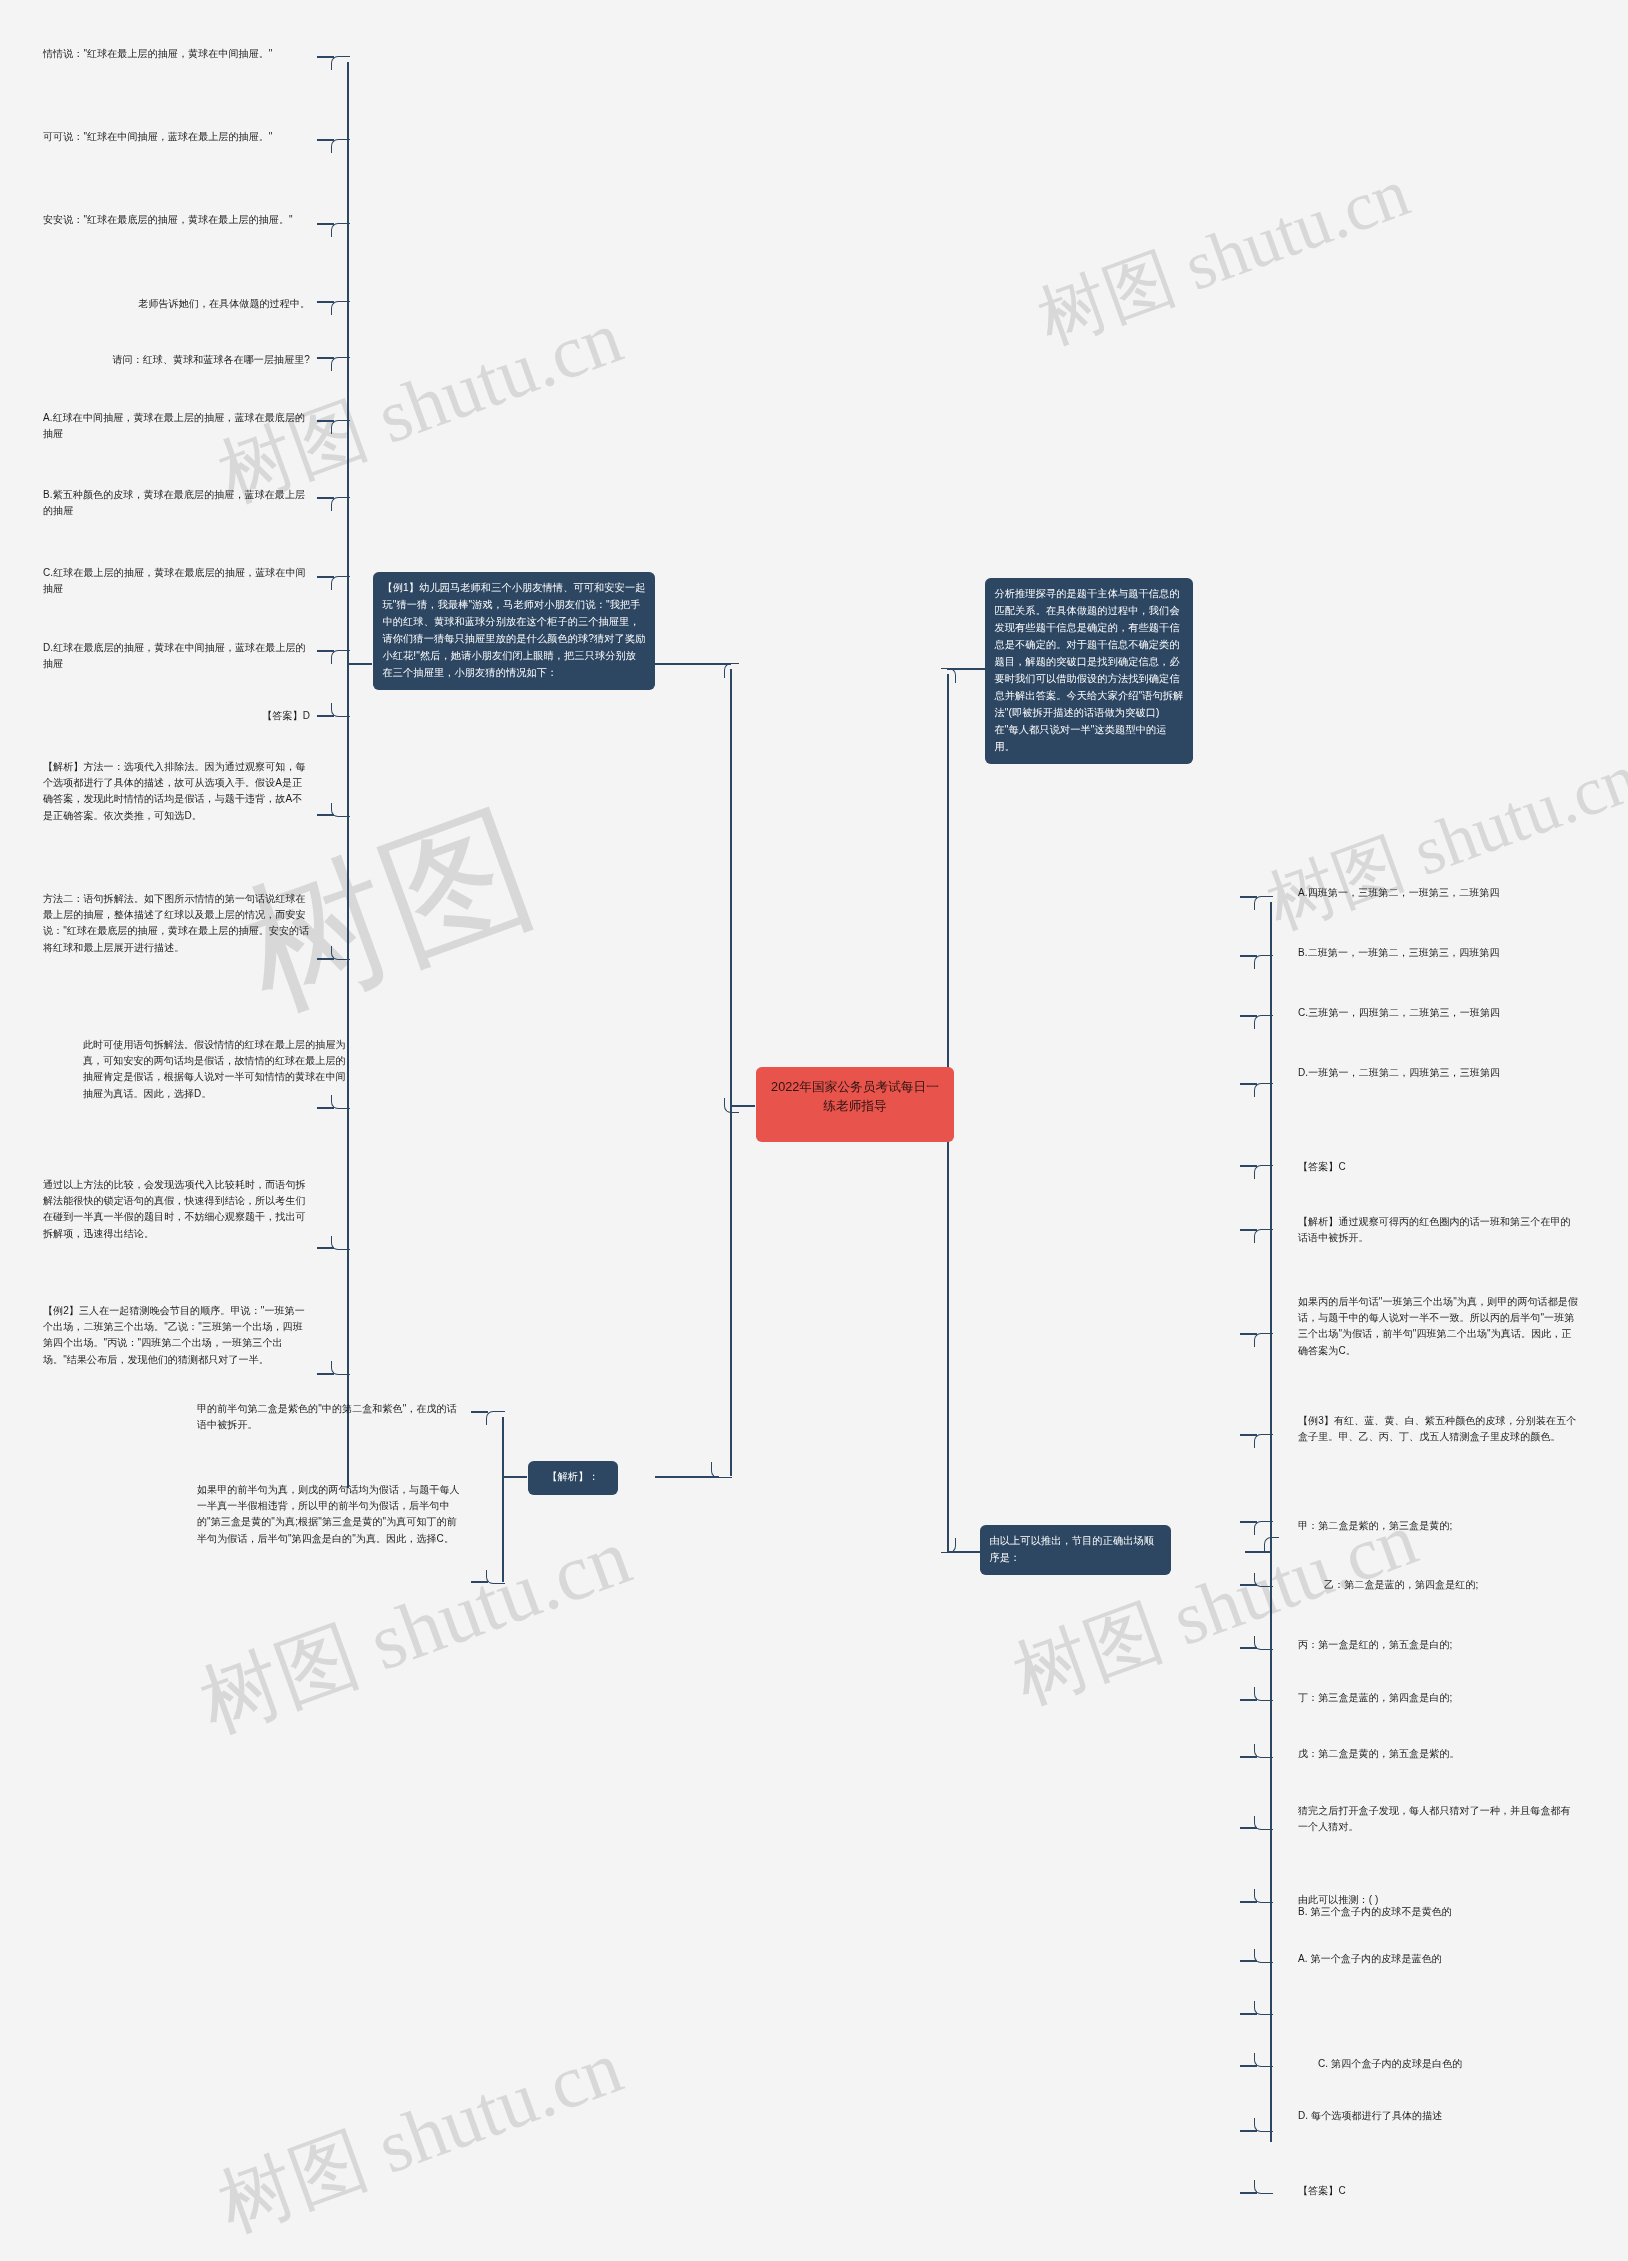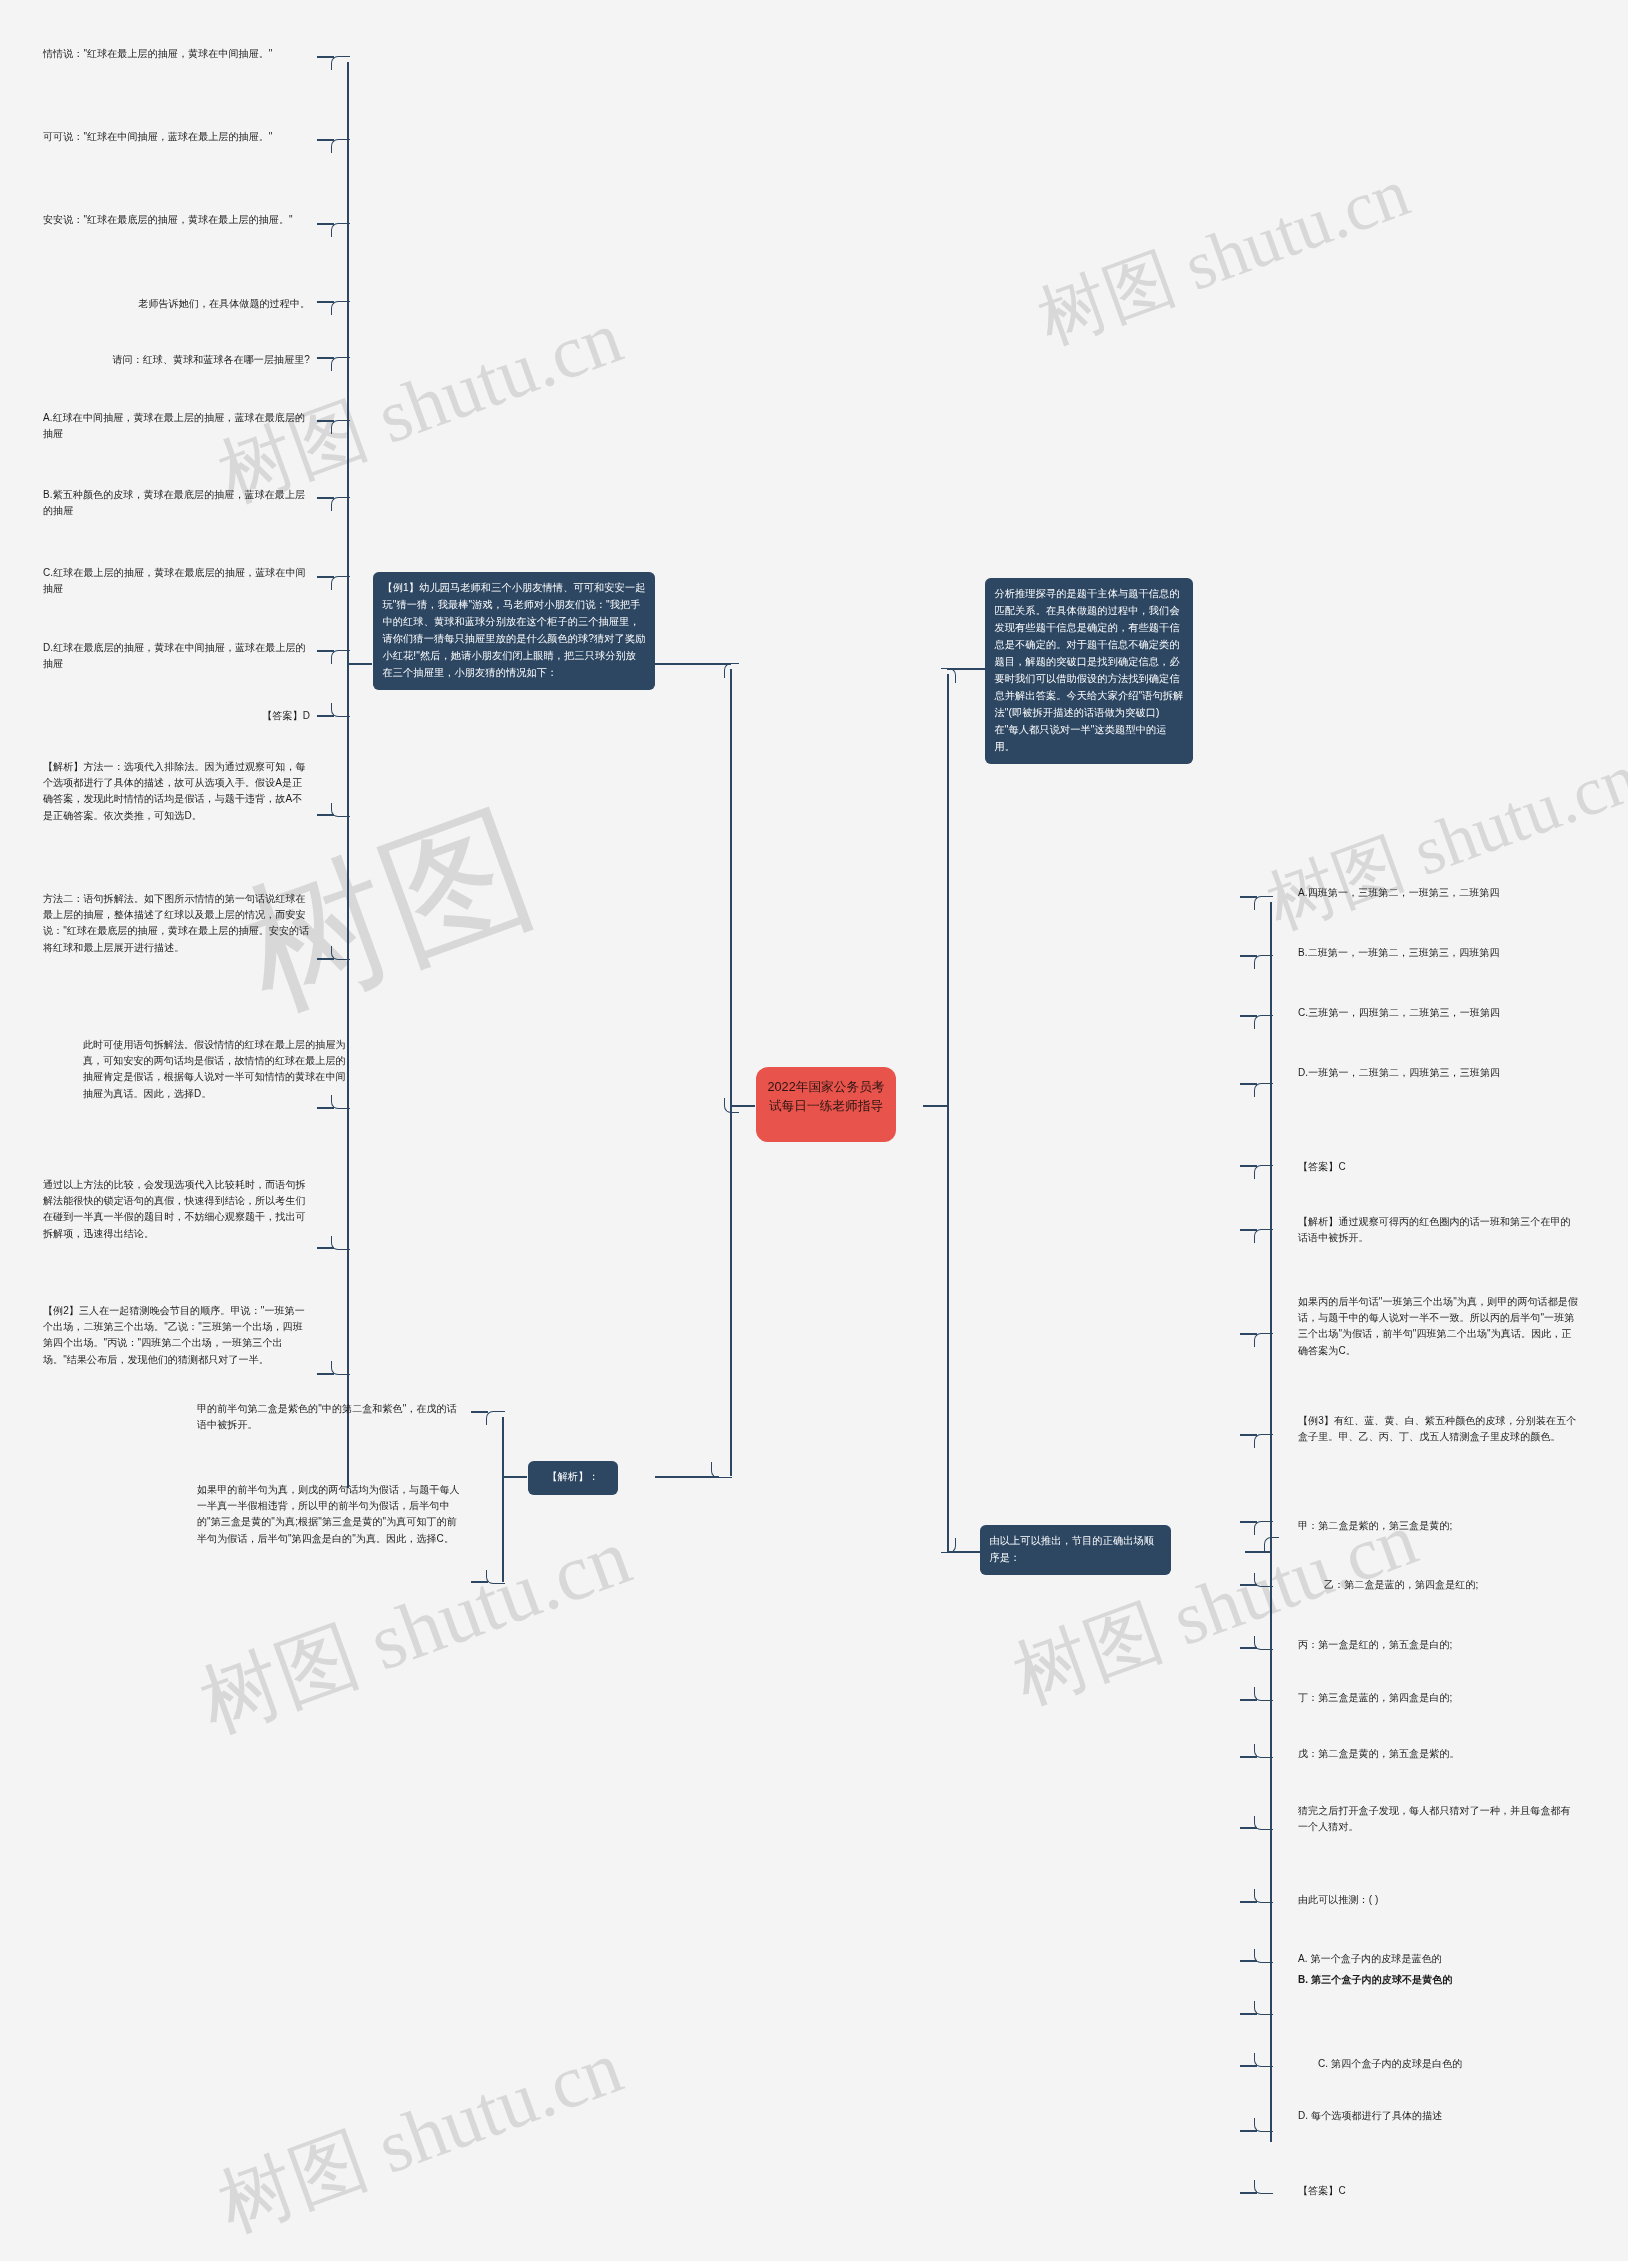--- a/index.html
+++ b/index.html
@@ -211,21 +211,21 @@
 
 <div class="elb bl" style="left:1254px;top:2053px;width:18px;height:12.7px;"></div>
 <div class="ln lnh" style="left:1240px;top:2065px;width:16.5px;"></div>
 
 <div class="elb bl" style="left:1254px;top:2118px;width:18px;height:12.7px;"></div>
 <div class="ln lnh" style="left:1240px;top:2130px;width:16.5px;"></div>
 
 <div class="elb bl" style="left:1254px;top:2180px;width:18px;height:12.7px;"></div>
 <div class="ln lnh" style="left:1240px;top:2192px;width:16.5px;"></div>
 
-<div class="redbox" style="left:756px;top:1067px;width:140px;height:75px;border-radius:12px;">2022年国家公务员考试每日一练老师指导</div>
+<div class="redbox" style="left:756px;top:1067px;width:198px;height:75px;">2022年国家公务员考试每日一练老师指导</div>
 
 <div class="darkbox" style="left:373px;top:572px;width:282px;">【例1】幼儿园马老师和三个小朋友情情、可可和安安一起玩"猜一猜，我最棒"游戏，马老师对小朋友们说："我把手中的红球、黄球和蓝球分别放在这个柜子的三个抽屉里，请你们猜一猜每只抽屉里放的是什么颜色的球?猜对了奖励小红花!"然后，她请小朋友们闭上眼睛，把三只球分别放在三个抽屉里，小朋友猜的情况如下：</div>
 
 <div class="darkbox" style="left:528px;top:1461px;width:90px;text-align:center;">【解析】：</div>
 
 <div class="darkbox" style="left:985px;top:578px;width:208px;">分析推理探寻的是题干主体与题干信息的匹配关系。在具体做题的过程中，我们会发现有些题干信息是确定的，有些题干信息是不确定的。对于题干信息不确定类的题目，解题的突破口是找到确定信息，必要时我们可以借助假设的方法找到确定信息并解出答案。今天给大家介绍"语句拆解法"(即被拆开描述的话语做为突破口)在"每人都只说对一半"这类题型中的运用。</div>
 
 <div class="darkbox" style="left:980px;top:1525px;width:191px;">由以上可以推出，节目的正确出场顺序是：</div>
 
 <div class="node" style="left:43px;top:46px;width:267px;">情情说："红球在最上层的抽屉，黄球在中间抽屉。"</div>
@@ -256,17 +256,17 @@
 <div class="node" style="left:1298px;top:1294px;width:280px;">如果丙的后半句话"一班第三个出场"为真，则甲的两句话都是假话，与题干中的每人说对一半不一致。所以丙的后半句"一班第三个出场"为假话，前半句"四班第二个出场"为真话。因此，正确答案为C。</div>
 <div class="node" style="left:1298px;top:1413px;width:280px;">【例3】有红、蓝、黄、白、紫五种颜色的皮球，分别装在五个盒子里。甲、乙、丙、丁、戊五人猜测盒子里皮球的颜色。</div>
 <div class="node" style="left:1298px;top:1518px;width:280px;">甲：第二盒是紫的，第三盒是黄的;</div>
 <div class="node" style="left:1324px;top:1577px;width:280px;">乙：第二盒是蓝的，第四盒是红的;</div>
 <div class="node" style="left:1298px;top:1637px;width:280px;">丙：第一盒是红的，第五盒是白的;</div>
 <div class="node" style="left:1298px;top:1690px;width:280px;">丁：第三盒是蓝的，第四盒是白的;</div>
 <div class="node" style="left:1298px;top:1746px;width:280px;">戊：第二盒是黄的，第五盒是紫的。</div>
 <div class="node" style="left:1298px;top:1803px;width:280px;">猜完之后打开盒子发现，每人都只猜对了一种，并且每盒都有一个人猜对。</div>
 <div class="node" style="left:1298px;top:1892px;width:280px;">由此可以推测：( )</div>
 <div class="node" style="left:1298px;top:1951px;width:280px;">A. 第一个盒子内的皮球是蓝色的</div>
-<div class="node" style="left:1298px;top:1972px;width:280px;font-weight:bold;">B. 第三个盒子内的皮球不是黄色的</div>
+<div class="node" style="left:1298px;top:1904px;width:280px;">B. 第三个盒子内的皮球不是黄色的</div>
 <div class="node" style="left:1318px;top:2056px;width:280px;">C. 第四个盒子内的皮球是白色的</div>
 <div class="node" style="left:1298px;top:2108px;width:280px;">D. 每个选项都进行了具体的描述</div>
 <div class="node" style="left:1298px;top:2183px;width:280px;">【答案】C</div>
 
 
 </body></html>

